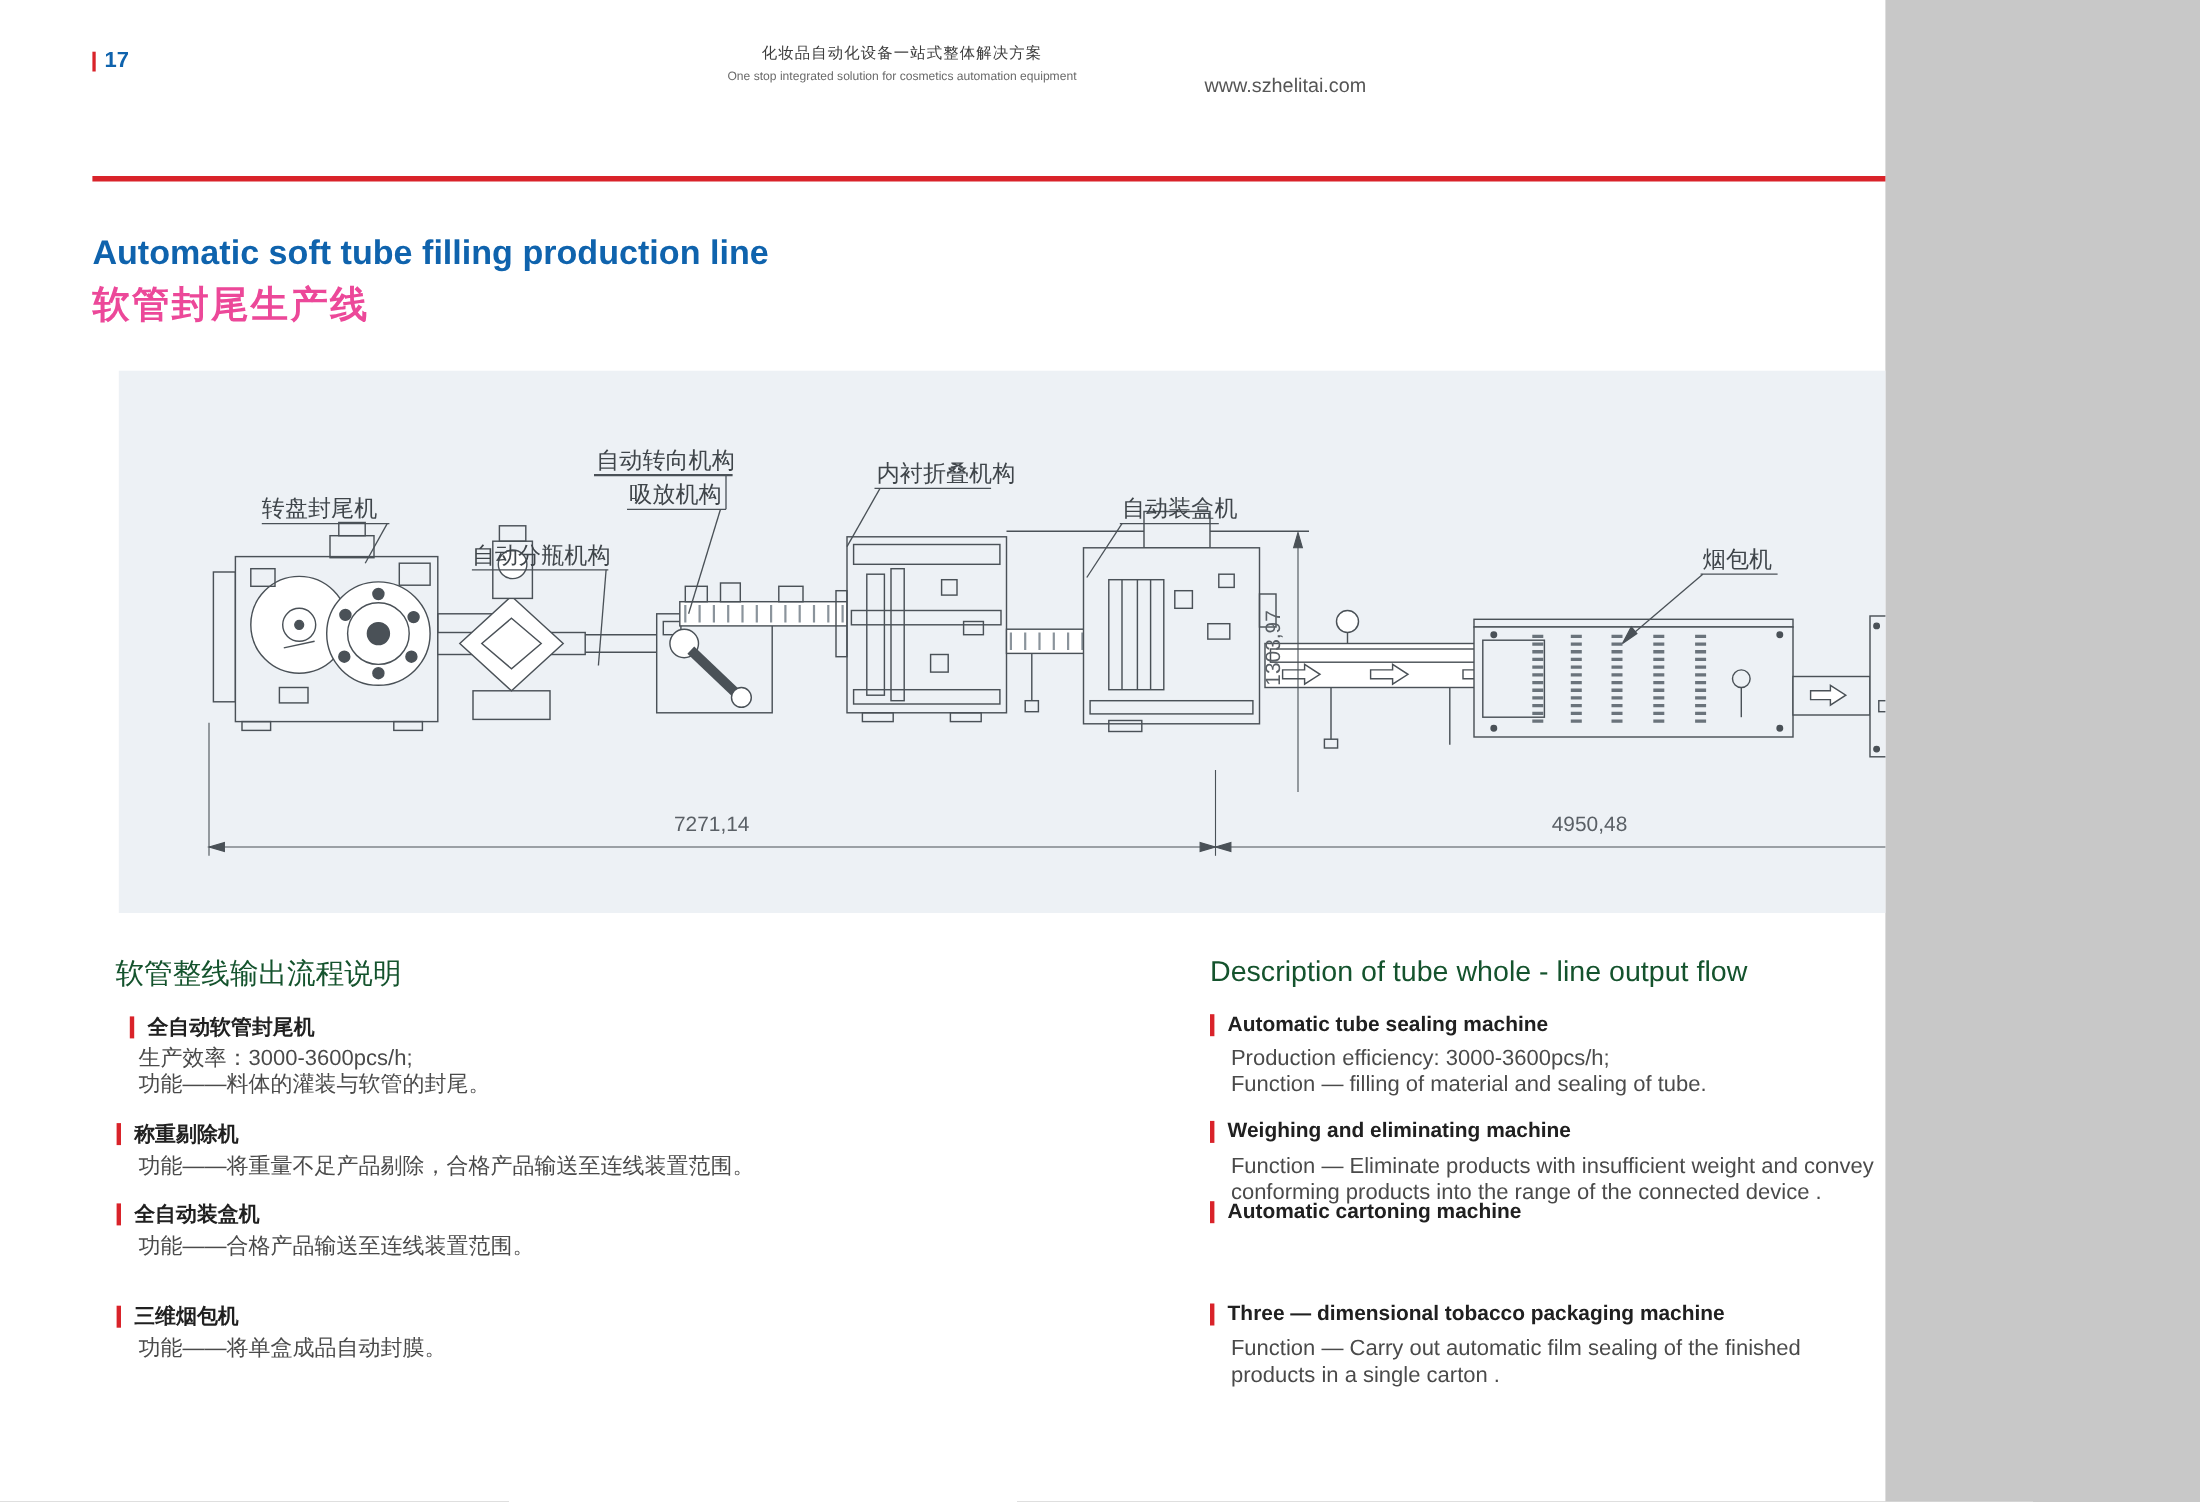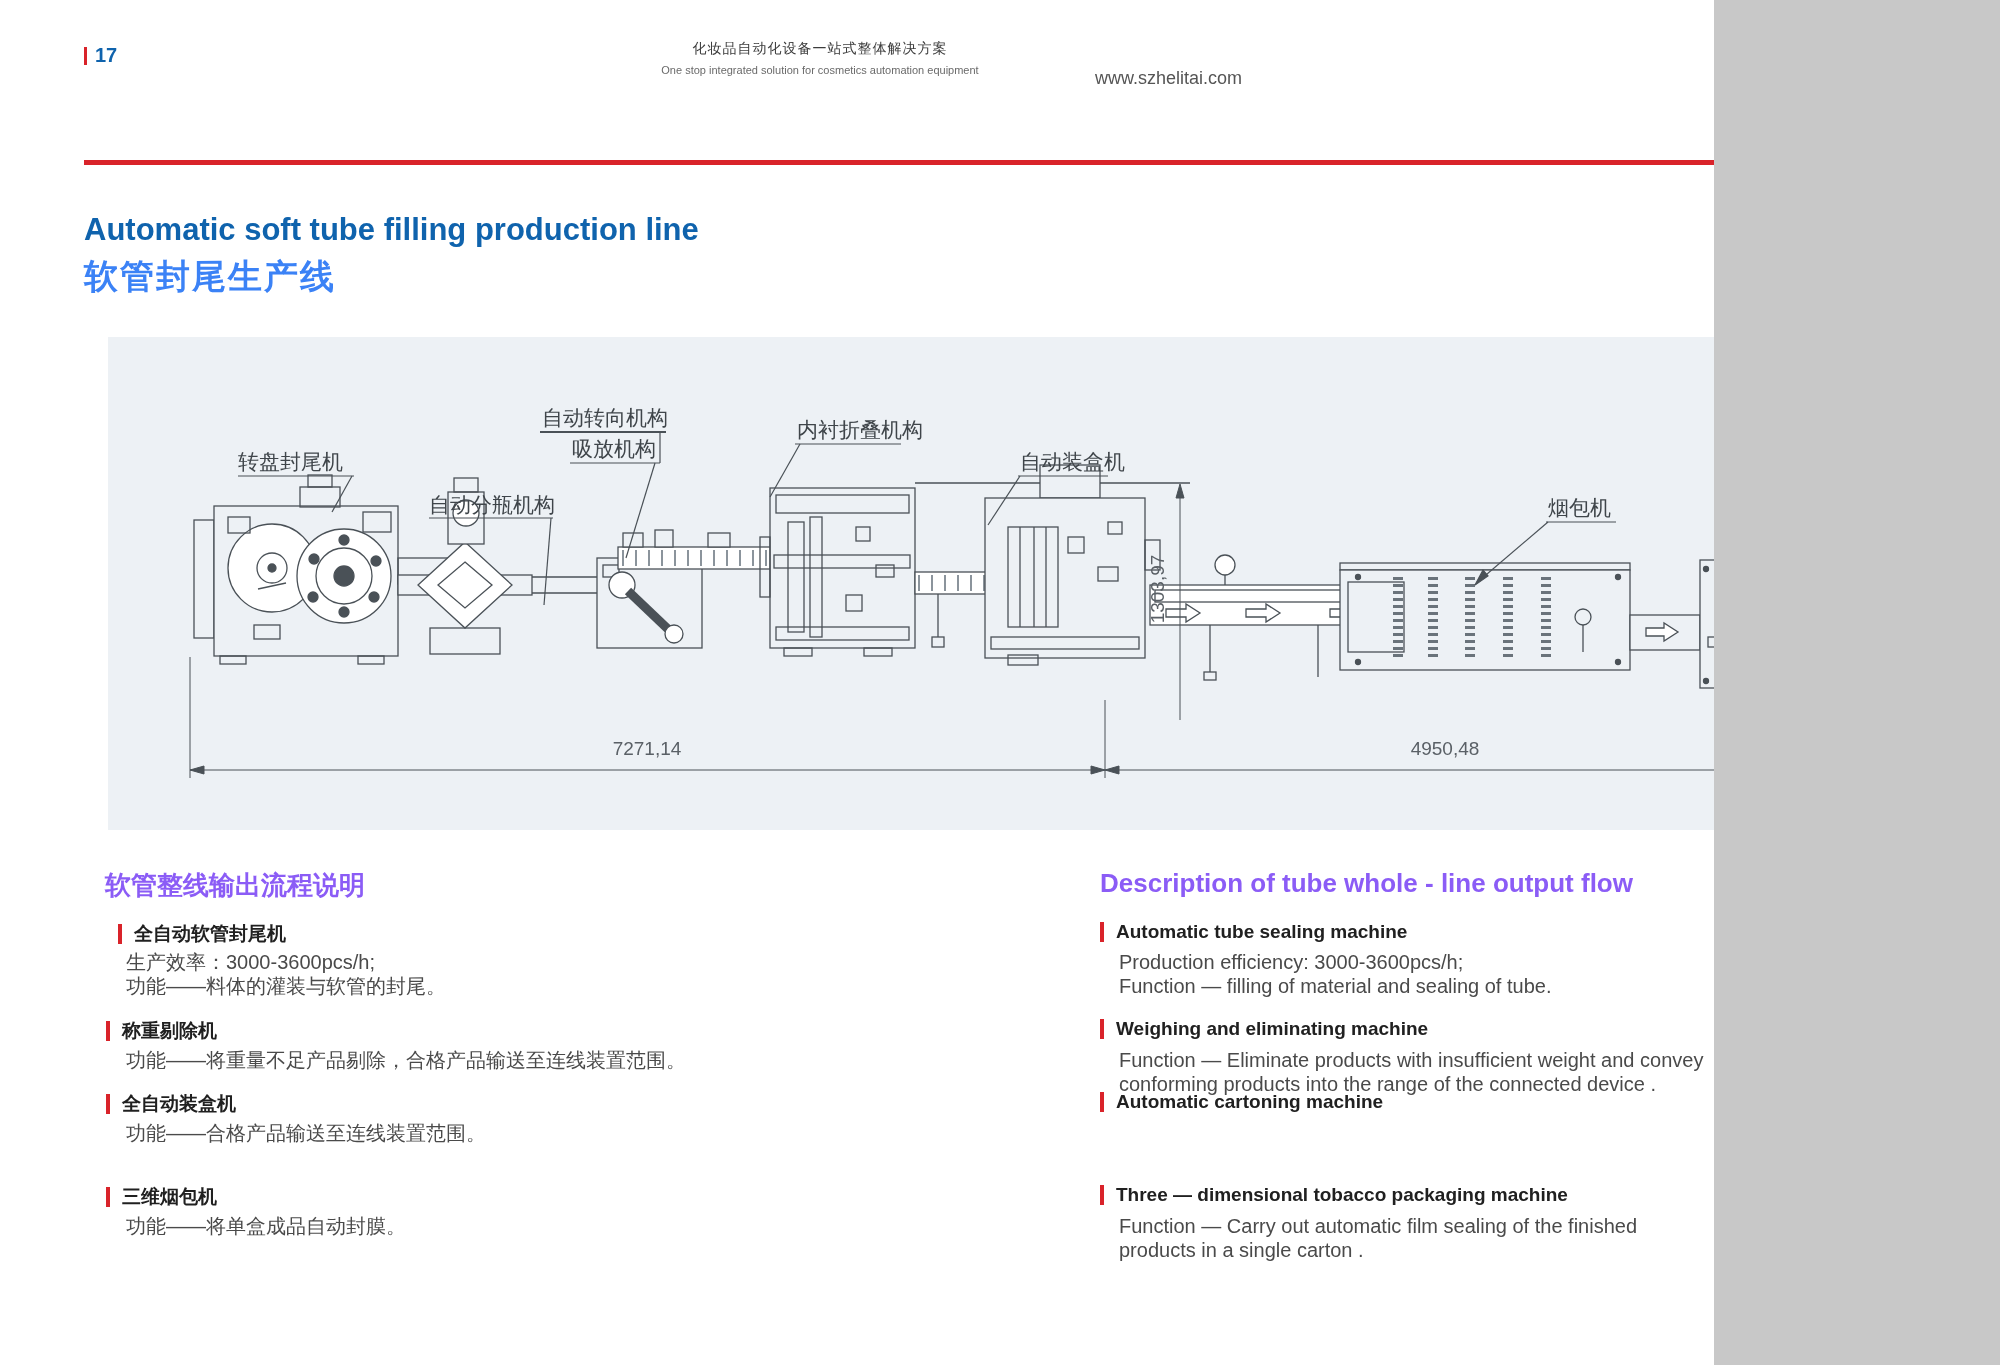--- a/index.html
+++ b/index.html
@@ -13,28 +13,28 @@
   .hdr-center{position:absolute;top:40px;left:560px;width:520px;text-align:center;}
   .hdr-zh{font-size:14px;color:#3c3c3c;letter-spacing:1px;}
   .hdr-en{font-size:11px;color:#6a6a6a;margin-top:6px;}
   .hdr-url{position:absolute;top:68px;left:1095px;font-size:18px;color:#555;}
   
   .rule{position:absolute;left:84px;top:160px;width:1813px;height:5px;background:#d9232a;}
   .rule-fold{position:absolute;left:1840px;top:160px;width:0;height:0;
              border-top:36px solid #d9232a;border-left:57px solid transparent;}
   
   .title-en{position:absolute;left:84px;top:212px;font-size:31px;font-weight:bold;color:#0f63ad;}
-  .title-zh{position:absolute;left:84px;top:254px;font-size:34px;font-weight:bold;color:#3b82f6;letter-spacing:2px;}
+  .title-zh{position:absolute;left:84px;top:254px;font-size:34px;font-weight:bold;color:#ec4899;letter-spacing:2px;}
   
   .panel{position:absolute;left:108px;top:337px;width:1785px;height:493px;background:#edf1f5;}
   svg text{font-family:"Liberation Sans", sans-serif;}
   .cadlabel{font-size:21px;fill:#3f454a;}
   .dimtext{font-size:19px;fill:#5a6066;}
   
-  .sec-header{position:absolute;font-size:26px;font-weight:bold;color:#8b5cf6;}
+  .sec-header{position:absolute;font-size:26px;font-weight:normal;color:#14532d;}
   .item-title{position:absolute;display:flex;align-items:center;gap:12px;font-size:19px;font-weight:bold;color:#202020;}
   .item-title .tick{width:4px;height:20px;background:#d9232a;flex:0 0 auto;}
   .item-body{position:absolute;font-size:20px;color:#4a4a4a;line-height:24px;}
 </style>
 </head>
 <body>
 
 <div class="page">
 
   <div class="pagenum left">

